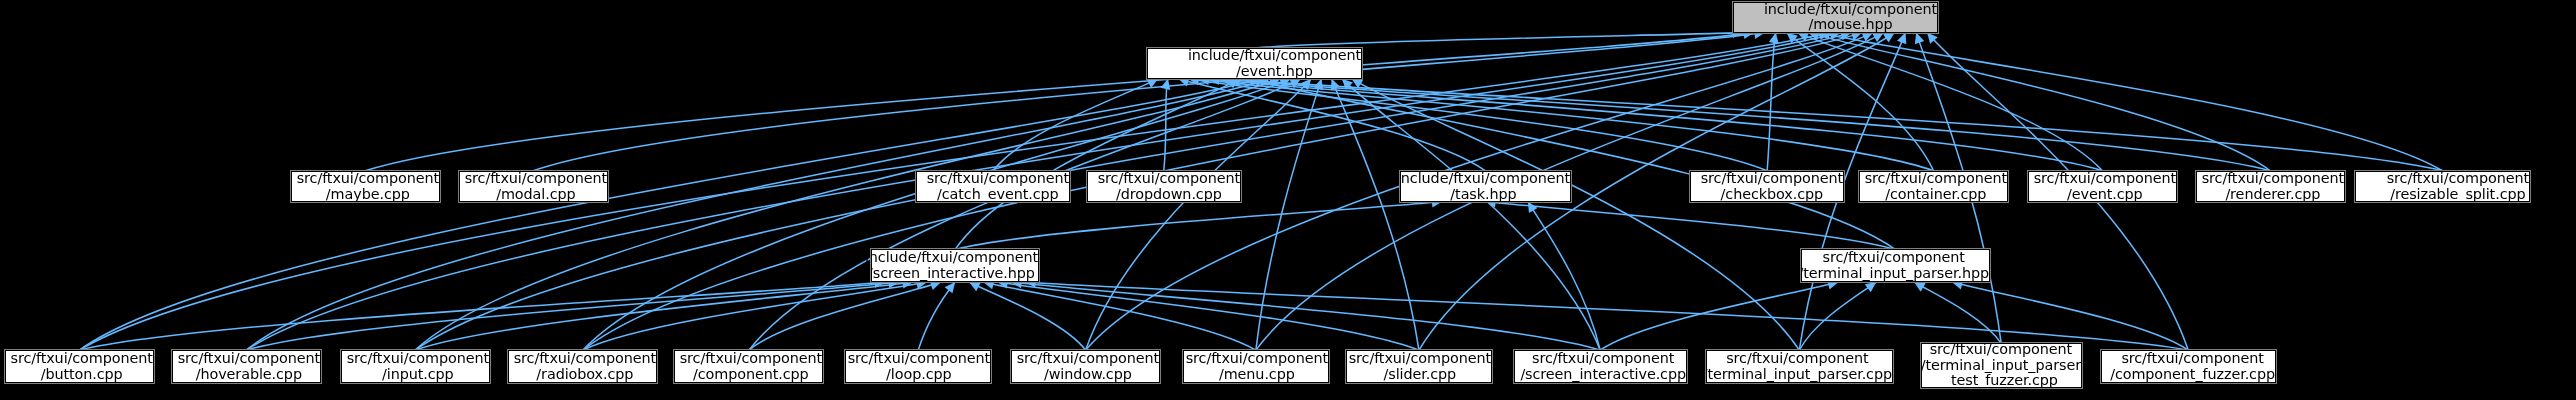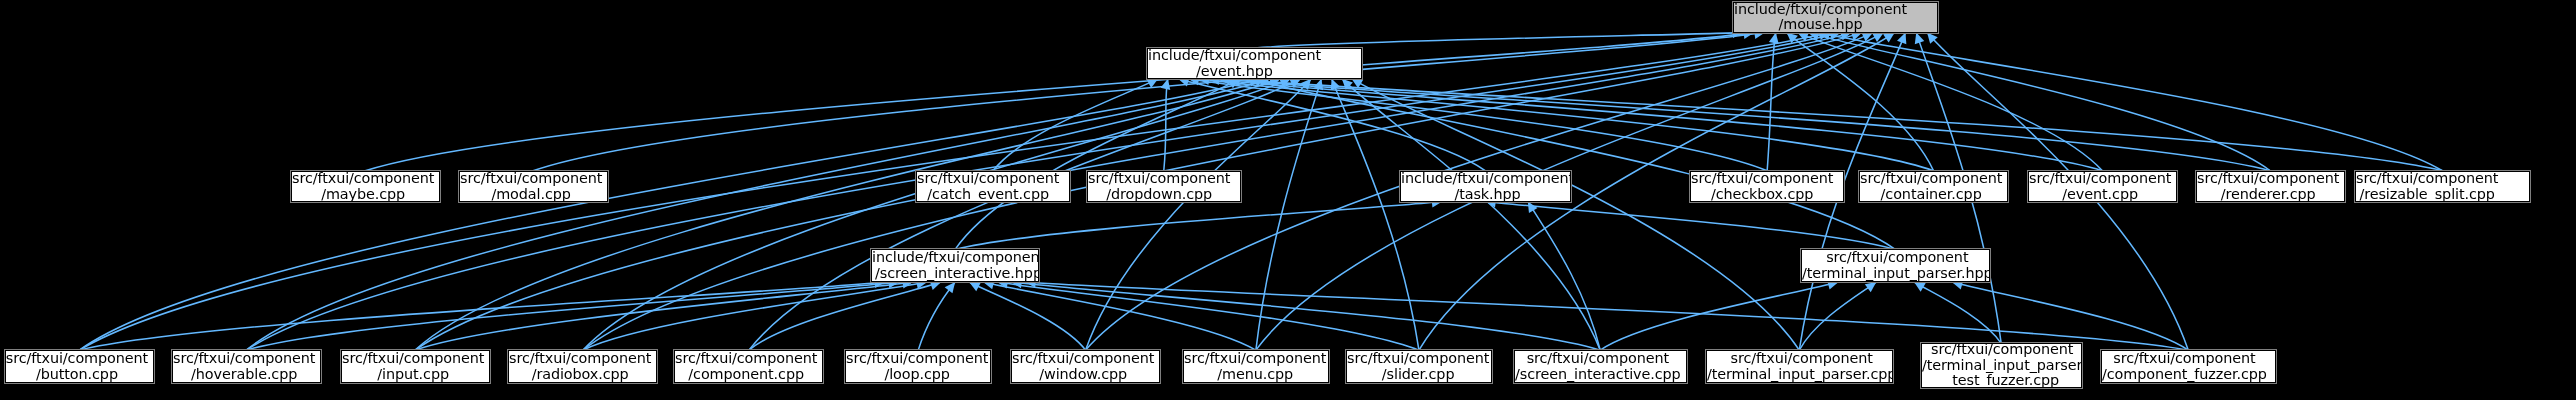--- a/index.html
+++ b/index.html
@@ -15,21 +15,21 @@
     pointer-events:none;
   }
   .node{
     position:absolute;
     box-sizing:border-box;
     background:#ffffff;
     border:1px solid #000000;
     outline:1px solid #7f7f7f;
     display:flex;
     align-items:center;
-    justify-content:flex-start;
+    justify-content:flex-end;
     text-align:center;
     color:#000;
     font-size:14.4px;
     line-height:1.08;
     white-space:pre;
     letter-spacing:-0.1px;
     z-index:5;
   }
   .node.root{
     background:#bfbfbf;

